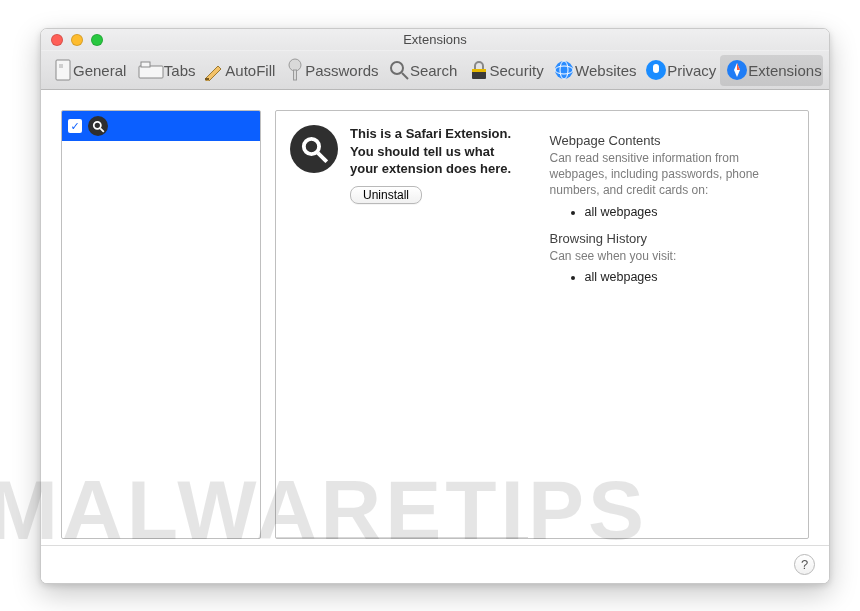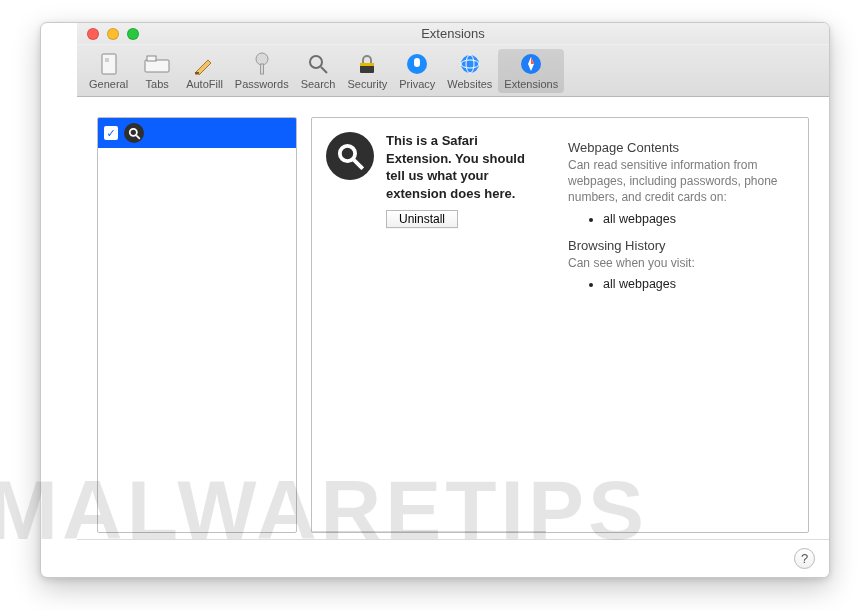--- a/index.html
+++ b/index.html
@@ -4,28 +4,28 @@
 <style>
   * { box-sizing: border-box; margin: 0; padding: 0; }
   body {
     background: #ffffff;
     font-family: -apple-system, "Helvetica Neue", Helvetica, Arial, sans-serif;
     width: 860px; height: 611px;
     position: relative; overflow: hidden;
     color: #333;
   }
   .window {
-    position: absolute; left: 40px; top: 22px;
+    position: absolute; left: 40px; top: 28px;
     width: 790px; height: 556px;
     background: #fff;
     border: 1px solid #c9c9c9;
     border-radius: 7px;
     box-shadow: 0 10px 28px rgba(0,0,0,0.22), 0 2px 6px rgba(0,0,0,0.12);
     overflow: hidden;
-    display: flex; flex-direction: column; padding-left: 36px;
+    display: flex; flex-direction: column;
   }
   
   .titlebar {
     height: 22px;
     background: linear-gradient(#efeff0, #e7e7e8);
     border-bottom: 1px solid transparent;
     display: flex; align-items: center;
     padding: 0 8px;
     position: relative;
   }
@@ -35,23 +35,23 @@
   .tl.yellow { background:#febc2e; }
   .tl.green { background:#28c840; }
   .title { flex:1; text-align:center; font-size:13px; color:#4a4a4a; }
   .toolbar {
     background: linear-gradient(#e9e9ea, #dcdcdd);
     border-bottom: 1px solid #b8b8b8;
     display: flex; padding: 4px 6px 3px 6px;
     gap: 0;
   }
   .tb-item {
-    display: flex; flex-direction: column; align-items: center;
+    display: flex; align-items: center;
     padding: 2px 6px 3px 6px;
-    font-size: 11px; color:#555;
+    font-size: 15px; color:#555;
     border-radius: 4px; cursor: default;
     min-width: 46px;
   }
   .tb-item.selected {
     background: rgba(0,0,0,0.10);
   }
   .tb-item .ico { width: 28px; height: 26px; display:flex; align-items:center; justify-content:center; }
   .tb-item span:last-child { margin-top: 1px; }
   
   .content {
@@ -91,21 +91,21 @@
   }
   .big-ico {
     width:48px; height:48px; border-radius:50%; background:#2f2f2f;
     display:flex; align-items:center; justify-content:center; flex:none;
   }
   .desc { font-size:13px; font-weight:600; color:#222; line-height:1.35; }
   .uninstall {
     margin-top: 8px;
     font-size:12px; padding: 1px 12px;
     background: linear-gradient(#ffffff,#f1f1f1);
-    border:1px solid #b9b9b9; border-radius:0;
+    border:1px solid #b9b9b9; border-radius:8px;
     box-shadow: 0 1px 0 rgba(0,0,0,0.04);
     cursor: default;
   }
   .perm-block { padding: 22px 22px 8px 22px; }
   .perm-title { font-size:13px; font-weight:400; color:#404040; margin-bottom:2px; }
   .perm-sub { font-size:12px; color:#7c7c7c; line-height:1.35; }
   .perm-list { margin:6px 0 12px 35px; }
   .perm-list li { font-size:12.5px; color:#222; }
   .bottom-bar {
     border-top:1px solid #dcdcdc;
@@ -206,35 +206,35 @@
             <rect x="4" y="10" width="14" height="10" rx="1" fill="#3a3a3a"></rect>
             <rect x="4" y="10" width="14" height="3" fill="#e6b800"></rect>
             <path d="M7 10 V7 a4 4 0 0 1 8 0 V10" fill="none" stroke="#888" stroke-width="2"></path>
           </svg>
       </span>
       <span>Security</span>
     </div>
     <div class="tb-item">
       <span class="ico">
         <svg width="22" height="22" viewBox="0 0 22 22">
-            <circle cx="11" cy="11" r="10" fill="#1a8cff"></circle>
-            <rect x="8" y="5" width="6" height="9" rx="3" fill="#fff"></rect>
-          </svg>
-      </span>
-      <span>Privacy</span>
-    </div>
-    <div class="tb-item">
-      <span class="ico">
-        <svg width="22" height="22" viewBox="0 0 22 22">
             <circle cx="11" cy="11" r="9" fill="#2a8cff"></circle>
             <ellipse cx="11" cy="11" rx="9" ry="4" fill="none" stroke="#fff" stroke-width="1"></ellipse>
             <ellipse cx="11" cy="11" rx="4" ry="9" fill="none" stroke="#fff" stroke-width="1"></ellipse>
           </svg>
       </span>
       <span>Websites</span>
+    </div>
+    <div class="tb-item">
+      <span class="ico">
+        <svg width="22" height="22" viewBox="0 0 22 22">
+            <circle cx="11" cy="11" r="10" fill="#1a8cff"></circle>
+            <rect x="8" y="5" width="6" height="9" rx="3" fill="#fff"></rect>
+          </svg>
+      </span>
+      <span>Privacy</span>
     </div>
     <div class="tb-item selected">
       <span class="ico">
         <svg width="22" height="22" viewBox="0 0 22 22">
             <circle cx="11" cy="11" r="10" fill="#1f7df6"></circle>
             <polygon points="11,4 14,11 11,18 8,11" fill="#fff"></polygon>
             <polygon points="11,4 14,11 11,11" fill="#ff5a3c"></polygon>
           </svg>
       </span>
       <span>Extensions</span>

